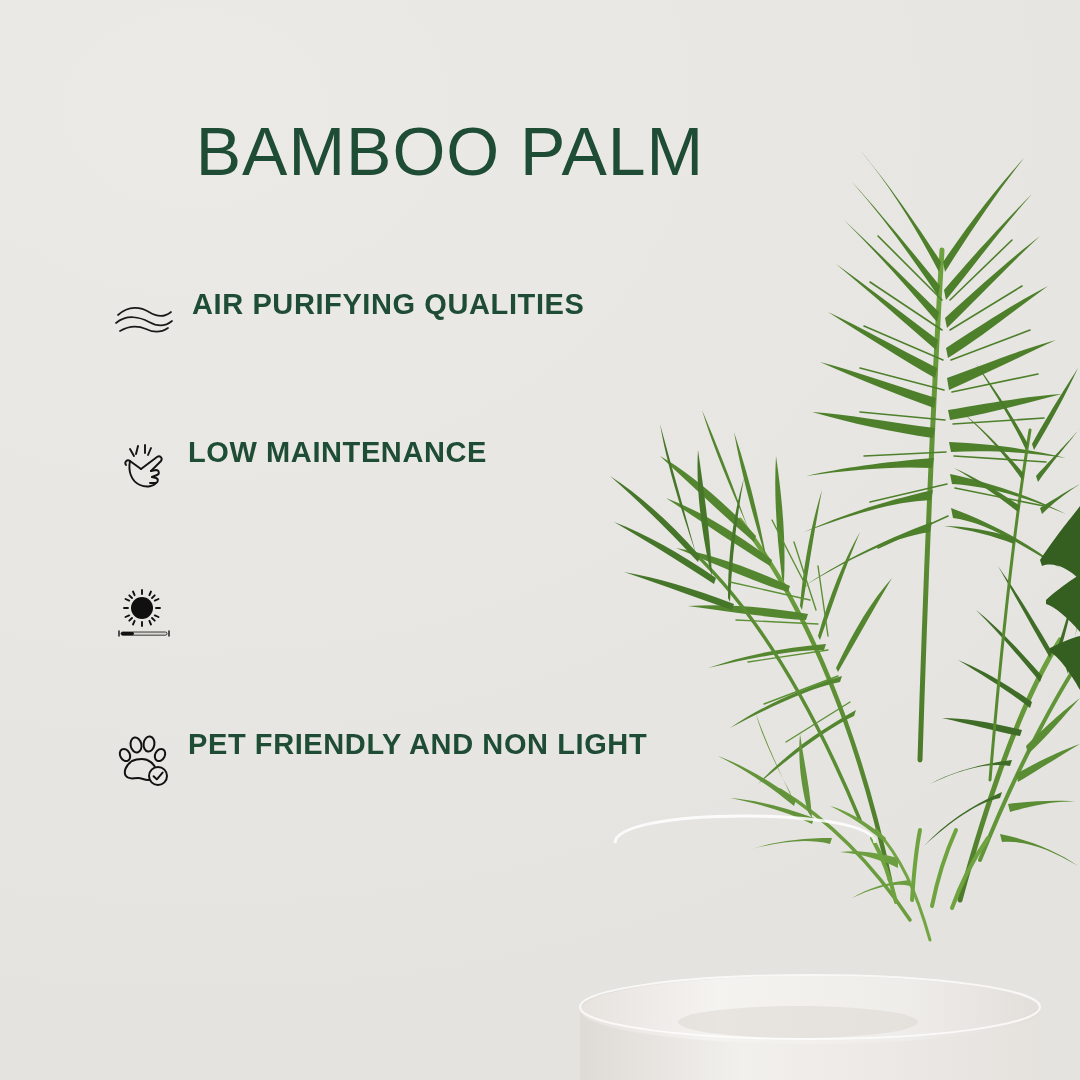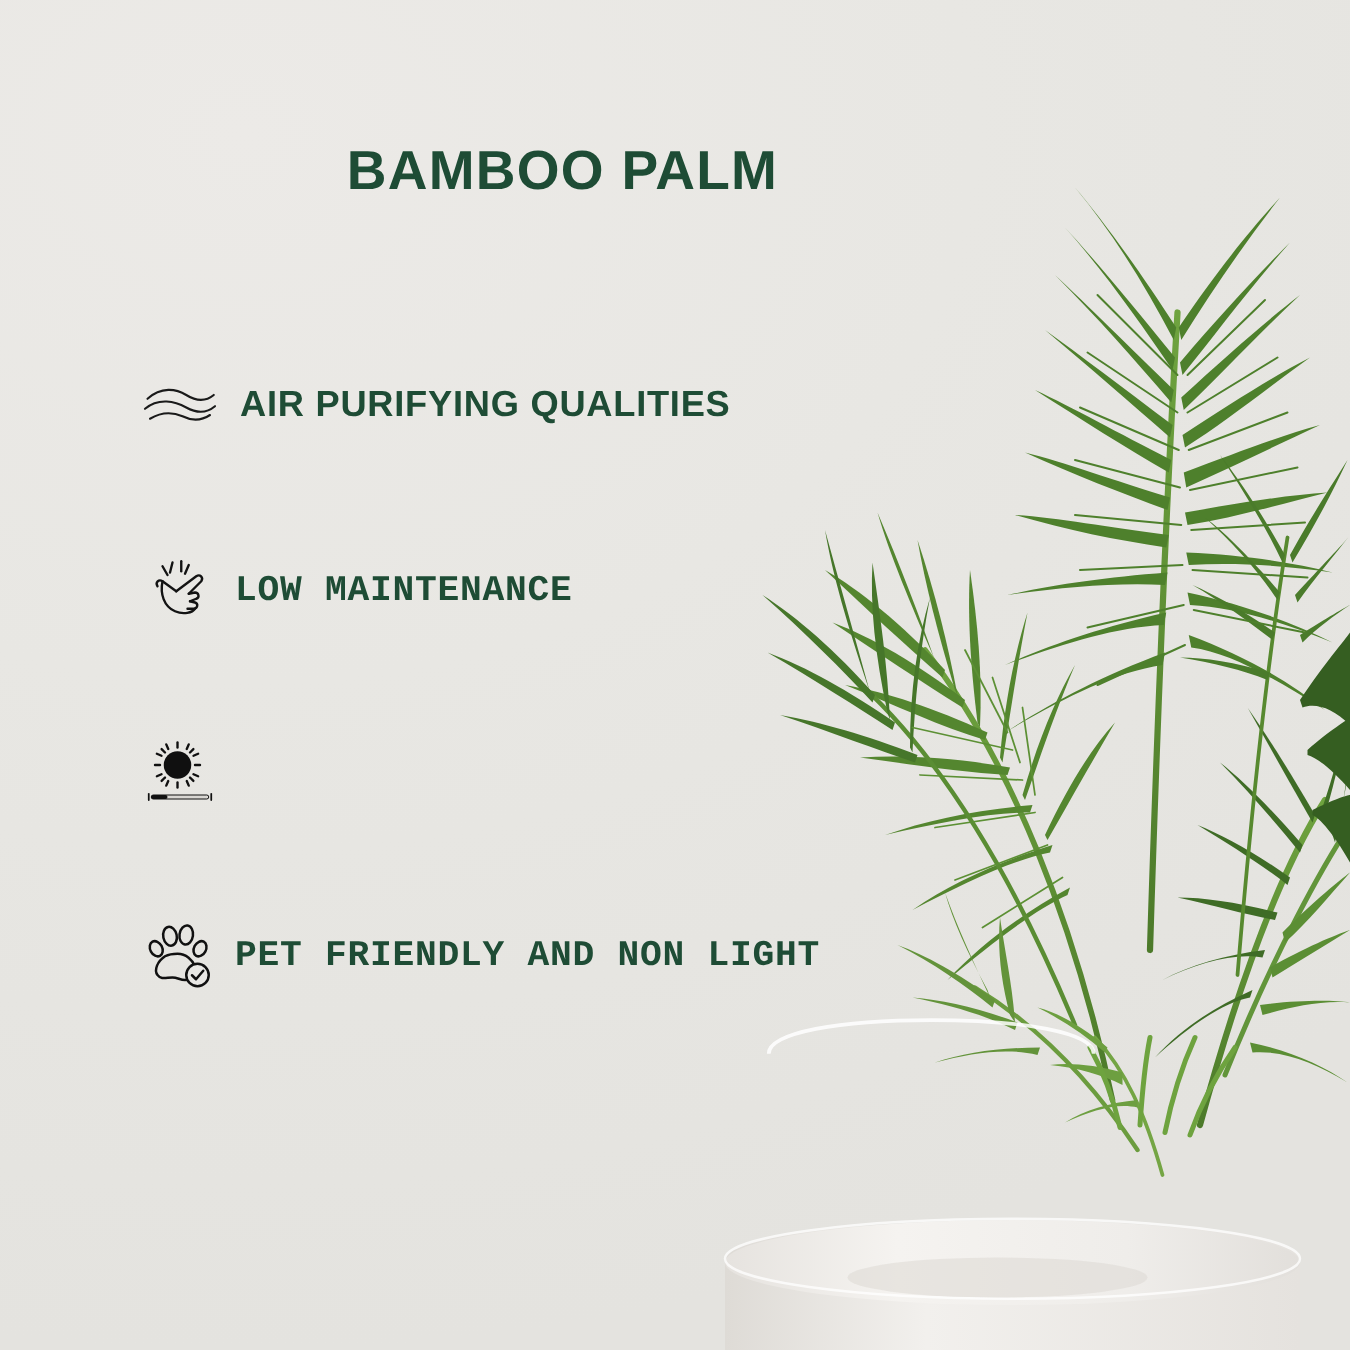--- a/index.html
+++ b/index.html
@@ -11,48 +11,48 @@
   #poster{
     position:relative;width:1080px;height:1080px;
     background:
       radial-gradient(120% 90% at 18% 10%, #eceae7 0%, #e8e7e3 45%, #e4e3df 100%);
     overflow:hidden;
   }
   
   .title{
     position:absolute;left:0;top:112px;width:900px;
     text-align:center;
-    font-size:44px;font-weight:bold;letter-spacing:1px;
+    font-size:68px;font-weight:normal;letter-spacing:1px;
     color:#1e4c35;
     font-family:"Liberation Sans", sans-serif;
     z-index:40;
     white-space:nowrap;
   }
   
   .features{position:absolute;left:0;top:0;width:700px;z-index:45;}
   .feature{
-    position:absolute;left:112px;display:flex;align-items:center;
+    position:absolute;left:112px;display:flex;align-items:flex-start;
     height:72px;
   }
   .feature .ico{
     width:64px;height:64px;flex:0 0 64px;
     display:flex;align-items:center;justify-content:center;
   }
   .feature .ico svg{display:block;}
   .feature .lbl{
     margin-left:16px;
     font-size:29px;font-weight:bold;letter-spacing:0.6px;
     color:#1e4c35;white-space:nowrap;
     font-family:"Liberation Sans", sans-serif;
   }
   #f1{top:288px;}
   #f2{top:436px;}
   #f3{top:582px;}
   #f4{top:728px;}
-  #f2 .lbl, #f3 .lbl, #f4 .lbl{margin-left:12px;font-family:Liberation Mono, monospace;}
+  #f2 .lbl, #f3 .lbl, #f4 .lbl{margin-left:12px;}
 
   
   .photo{
     position:absolute;right:0;top:0;width:520px;height:1080px;
     z-index:20;
   }
   .photo svg{position:absolute;left:0;top:0;}
   
   .table-wrap{
     position:absolute;left:540px;top:960px;width:540px;height:120px;z-index:15;

